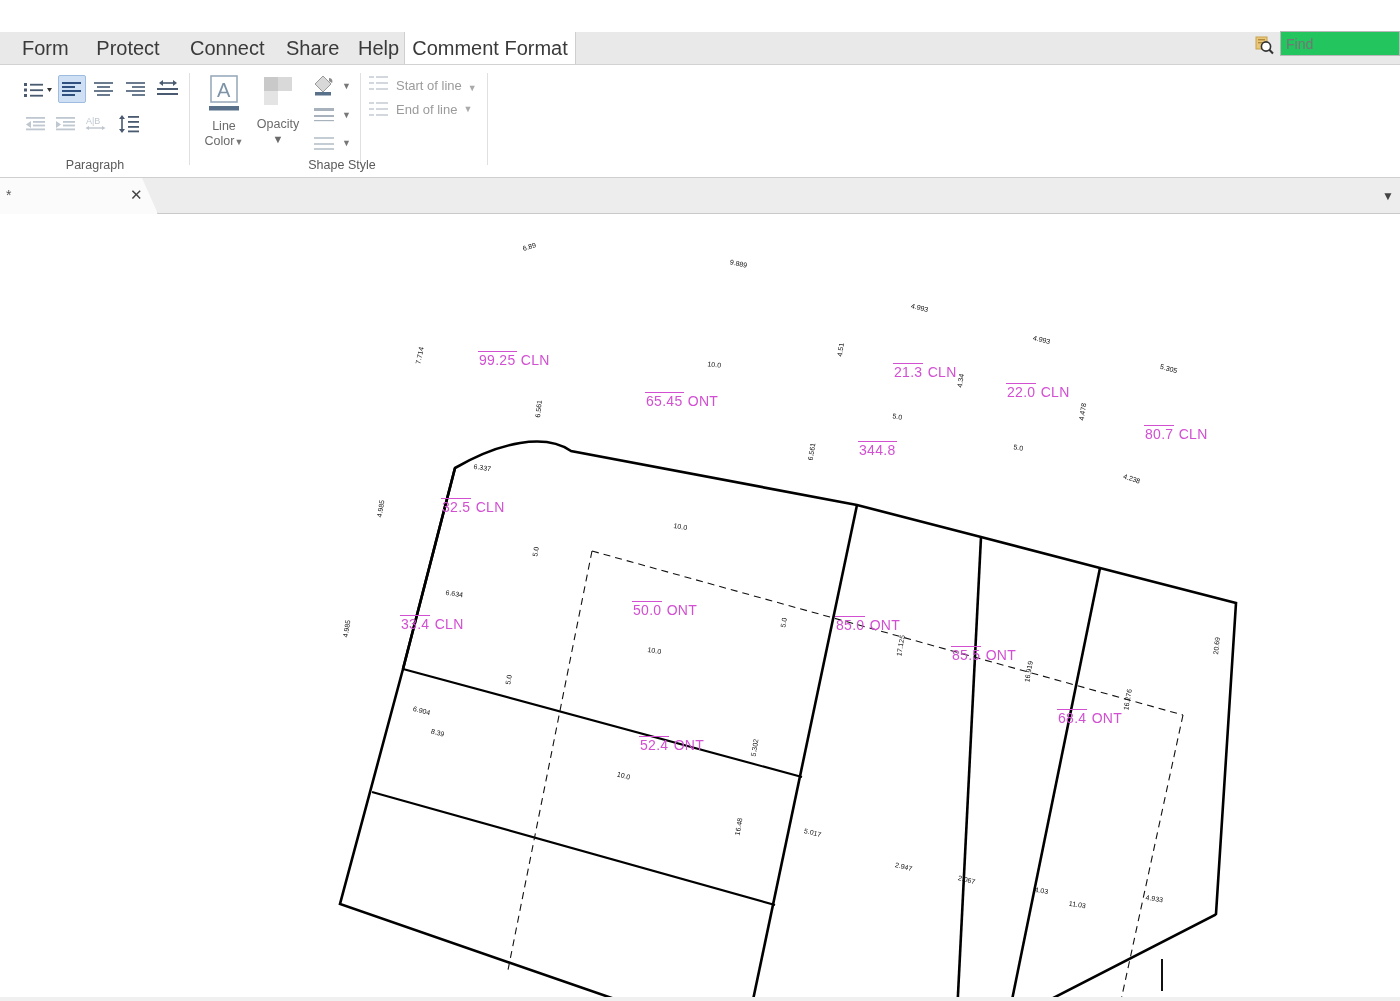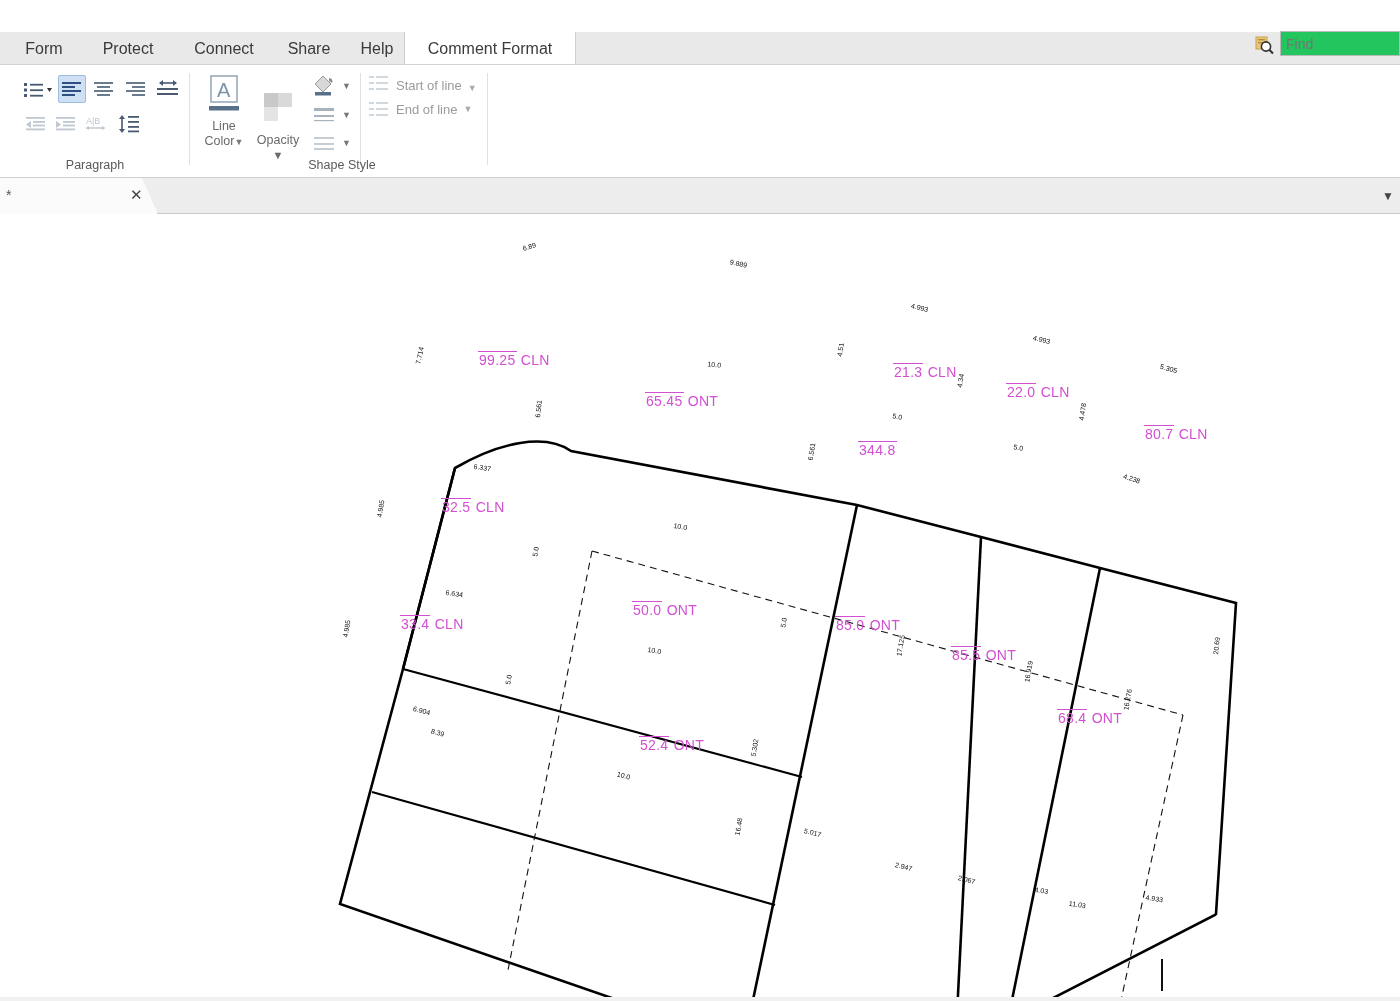--- a/index.html
+++ b/index.html
@@ -32,21 +32,21 @@
     font-size:13.5px; color:#b1842a;
   }
 
   
   .tabstrip {
     position:absolute; left:0; top:32px; width:1400px; height:33px;
     background:#e9e9e9;
   }
   .tabstrip .tab {
     position:absolute; top:0; height:33px; line-height:33px;
-    font-size:16px; color:#3a3a3a; text-align:center; cursor:default;
+    font-size:20px; color:#3a3a3a; text-align:center; cursor:default;
     padding:0 6px;
   }
   .tab-active {
     background:#ffffff;
     border-left:1px solid #cfcfcf; border-right:1px solid #cfcfcf;
     color:#111; font-size:15px;
   }
   .tabstrip-underline {
     position:absolute; left:0; top:64px; width:1400px; height:1px; background:#d2d2d2;
   }
@@ -272,21 +272,21 @@
           <rect x="8" y="3" width="26" height="26" fill="#fff" stroke="#9aaabb" stroke-width="1.6"></rect>
           <text x="14" y="24" font-size="20" fill="#7d93a8" font-family="Liberation Sans, sans-serif">A</text>
           <rect x="6" y="33" width="30" height="4.5" fill="#59708a"></rect>
         </svg>
         <div class="bl">Line</div>
         <div class="bl">
           <span>Color</span><span class="caret">▼</span>
         </div>
       </div>
 
-      <div class="bigbtn" style="left:58px;top:24px;text-align:center;">
+      <div class="bigbtn" style="left:58px;top:8px;text-align:center;">
         <svg width="42" height="44" viewBox="0 0 42 44" style="display:block;margin:0 auto;">
           <rect x="7" y="4" width="14" height="14" fill="#c9c9c9"></rect>
           <rect x="21" y="4" width="14" height="14" fill="#d9d9d9"></rect>
           <rect x="7" y="18" width="14" height="14" fill="#e4e4e4"></rect>
           <rect x="21" y="18" width="14" height="14" fill="#ffffff"></rect>
         </svg>
         <div class="bl">Opacity</div>
         <div class="bl caret" style="font-size:11px;">▼</div>
       </div>
 

